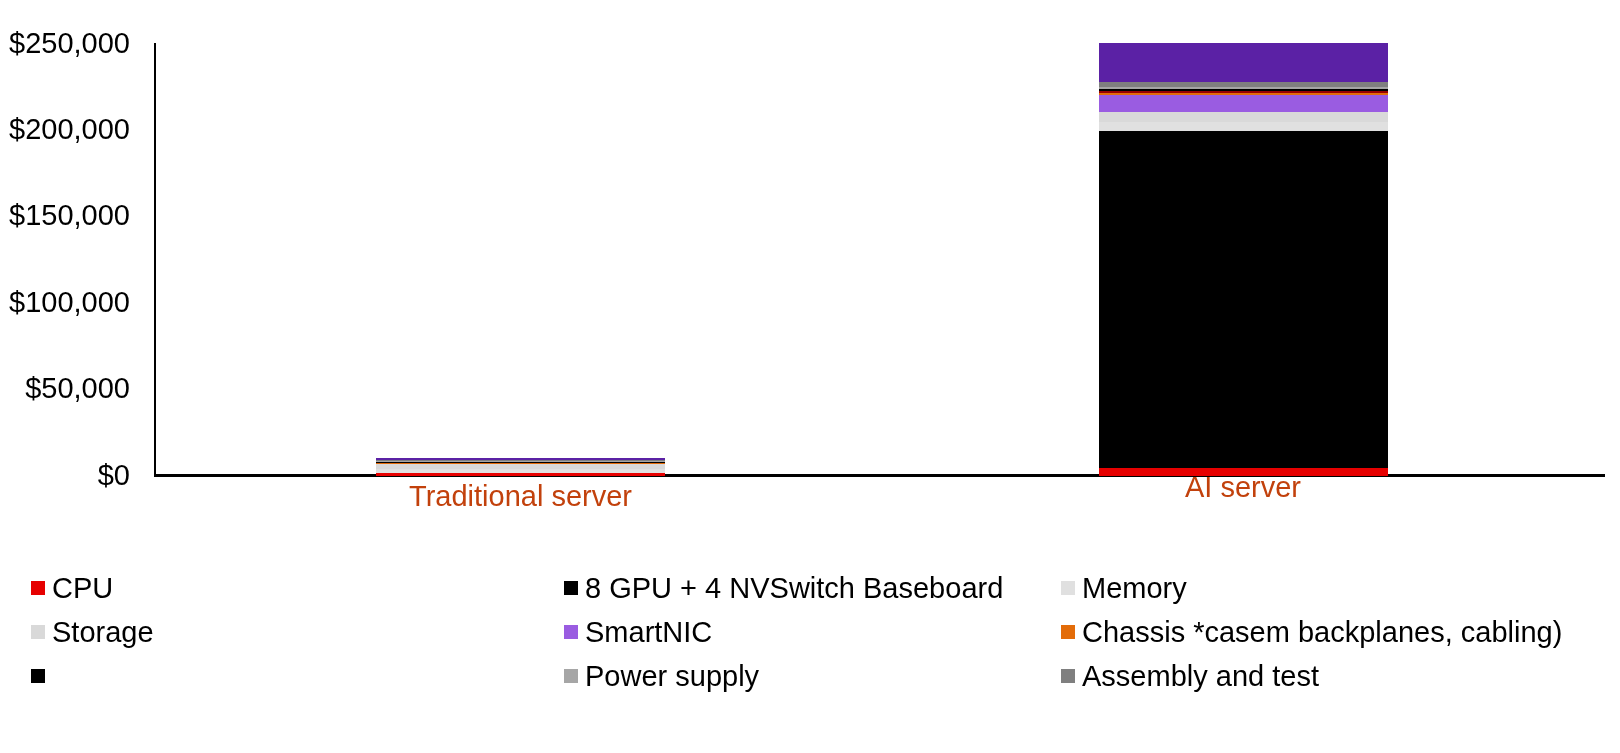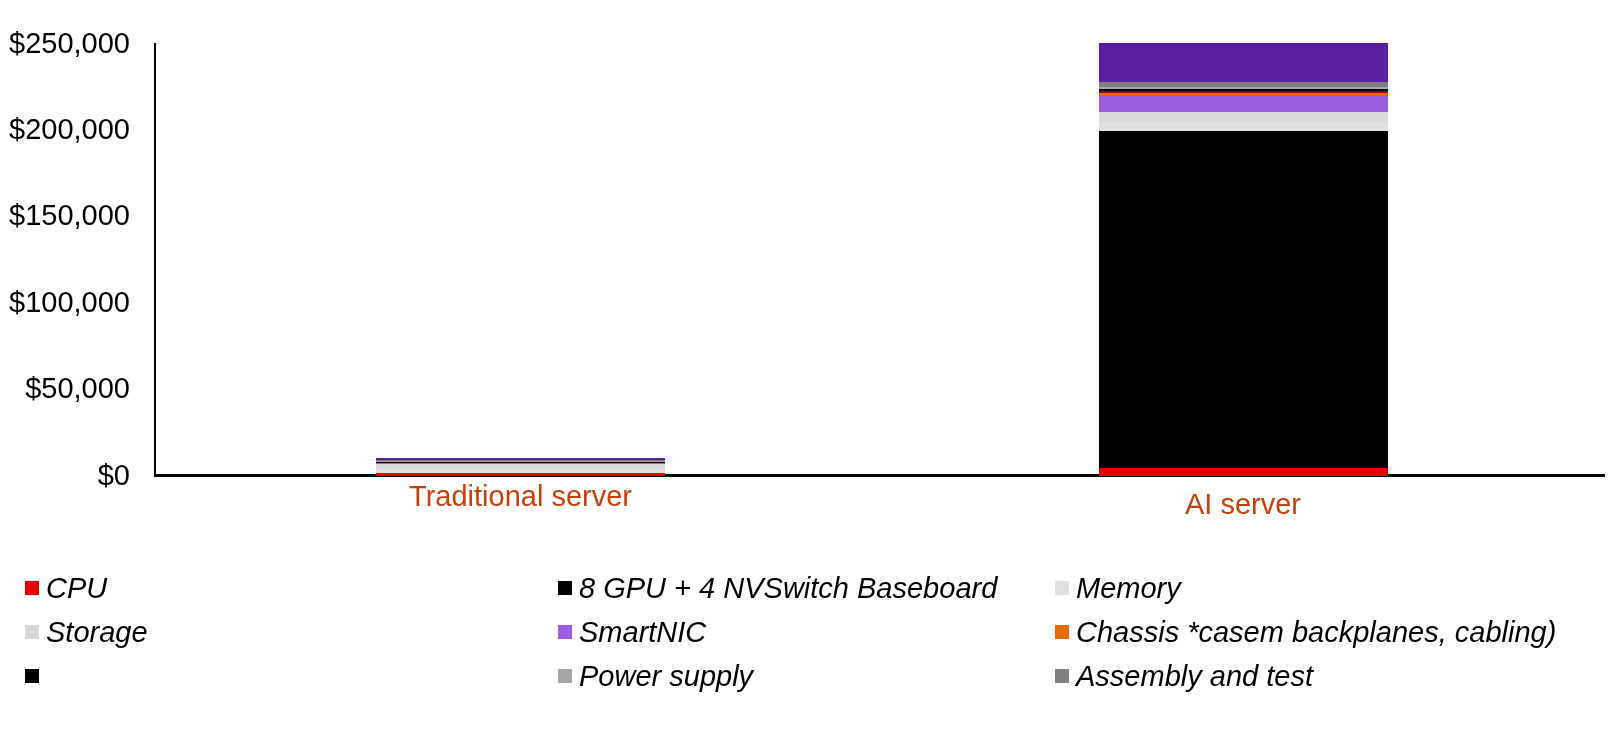--- a/index.html
+++ b/index.html
@@ -5,21 +5,21 @@
   html,body{margin:0;padding:0;background:#ffffff;}
   body{font-family:"Liberation Sans", sans-serif; color:#000;}
   .canvas{position:relative;width:1620px;height:753px;background:#fff;overflow:hidden;}
   .plot{position:absolute;left:0;top:0;width:1620px;height:520px;}
   .ytick{position:absolute;width:140px;text-align:right;font-size:29px;color:#000;transform:translateY(-50%);white-space:nowrap;}
   .axis-y{position:absolute;background:#000;width:2.5px;}
   .axis-x{position:absolute;background:#000;height:3px;}
   .bar{position:absolute;}
   .seg{position:absolute;left:0;width:100%;}
   .xlabel{position:absolute;text-align:center;font-size:29px;color:#c2410c;transform:translateX(-50%);white-space:nowrap;}
-  .legend{position:absolute;left:25px;top:566px;width:1578px;display:grid;grid-template-columns:533px 497px 1fr;grid-auto-rows:44px;align-items:center;font-style:italic;}
+  .legend{position:absolute;left:31px;top:566px;width:1578px;display:grid;grid-template-columns:533px 497px 1fr;grid-auto-rows:44px;align-items:center;}
   .legend-item{display:flex;align-items:center;gap:7px;font-size:29px;white-space:nowrap;overflow:hidden;}
   .swatch{width:14px;height:14px;flex:0 0 14px;display:inline-block;}
 </style>
 </head>
 <body>
 
 <div class="canvas">
   <div class="plot">
     <div id="yticks">
         <div class="ytick" style="right: 1490px; top: 474.5px;">$0</div>
@@ -53,21 +53,21 @@
           <div class="seg" style="bottom: 379.506px; height: 1.728px; background: rgb(227, 108, 9);"></div>
           <div class="seg" style="bottom: 381.234px; height: 2.0736px; background: rgb(153, 0, 0);"></div>
           <div class="seg" style="bottom: 383.307px; height: 2.0736px; background: rgb(0, 0, 0);"></div>
           <div class="seg" style="bottom: 385.381px; height: 2.0736px; background: rgb(166, 166, 166);"></div>
           <div class="seg" style="bottom: 387.454px; height: 5.184px; background: rgb(127, 127, 127);"></div>
           <div class="seg" style="bottom: 392.638px; height: 38.7072px; background: rgb(91, 33, 165);"></div>
         </div>
       </div>
     <div id="xlabels">
         <div class="xlabel" style="left: 520.5px; top: 480px;">Traditional server</div>
-        <div class="xlabel" style="left: 1243px; top: 488px;">AI server</div>
+        <div class="xlabel" style="left: 1243px; top: 471px;">AI server</div>
       </div>
   </div>
   <div class="legend" id="legend">
       <div class="legend-item">
         <span class="swatch" style="background: rgb(230, 0, 0);"></span>
         <span>CPU</span>
       </div>
       <div class="legend-item">
         <span class="swatch" style="background: rgb(0, 0, 0);"></span>
         <span>8 GPU + 4 NVSwitch Baseboard</span>

